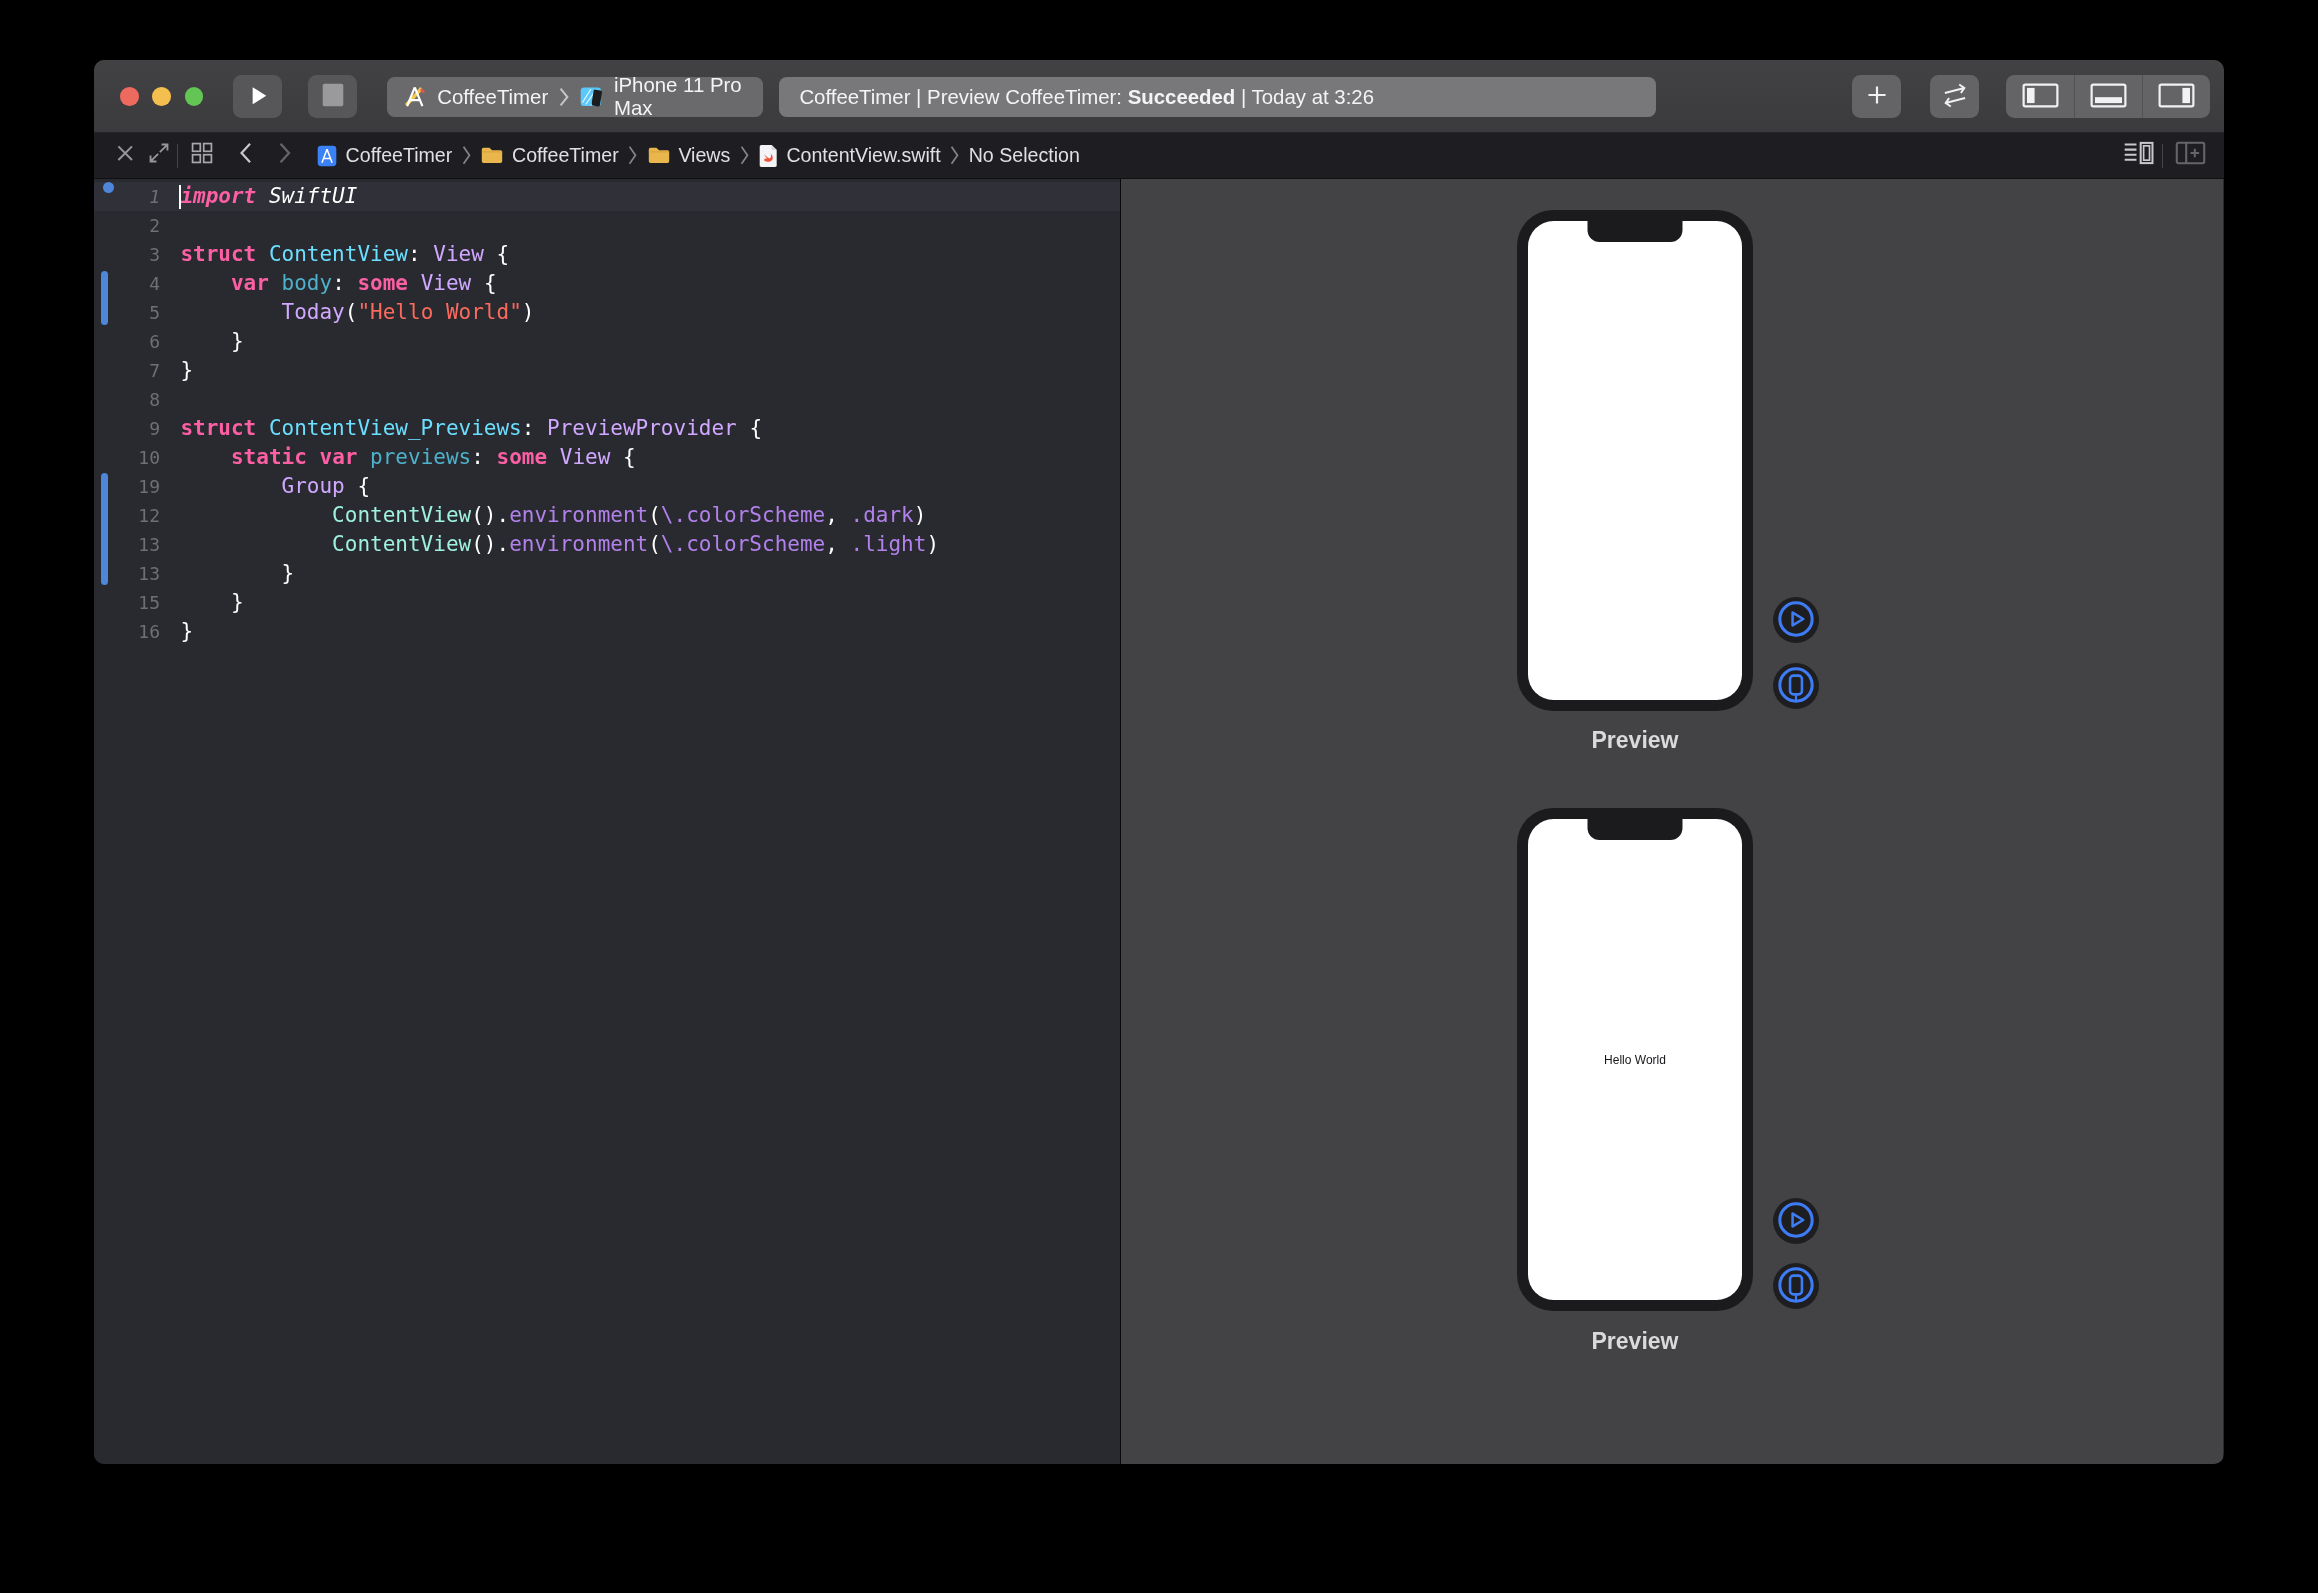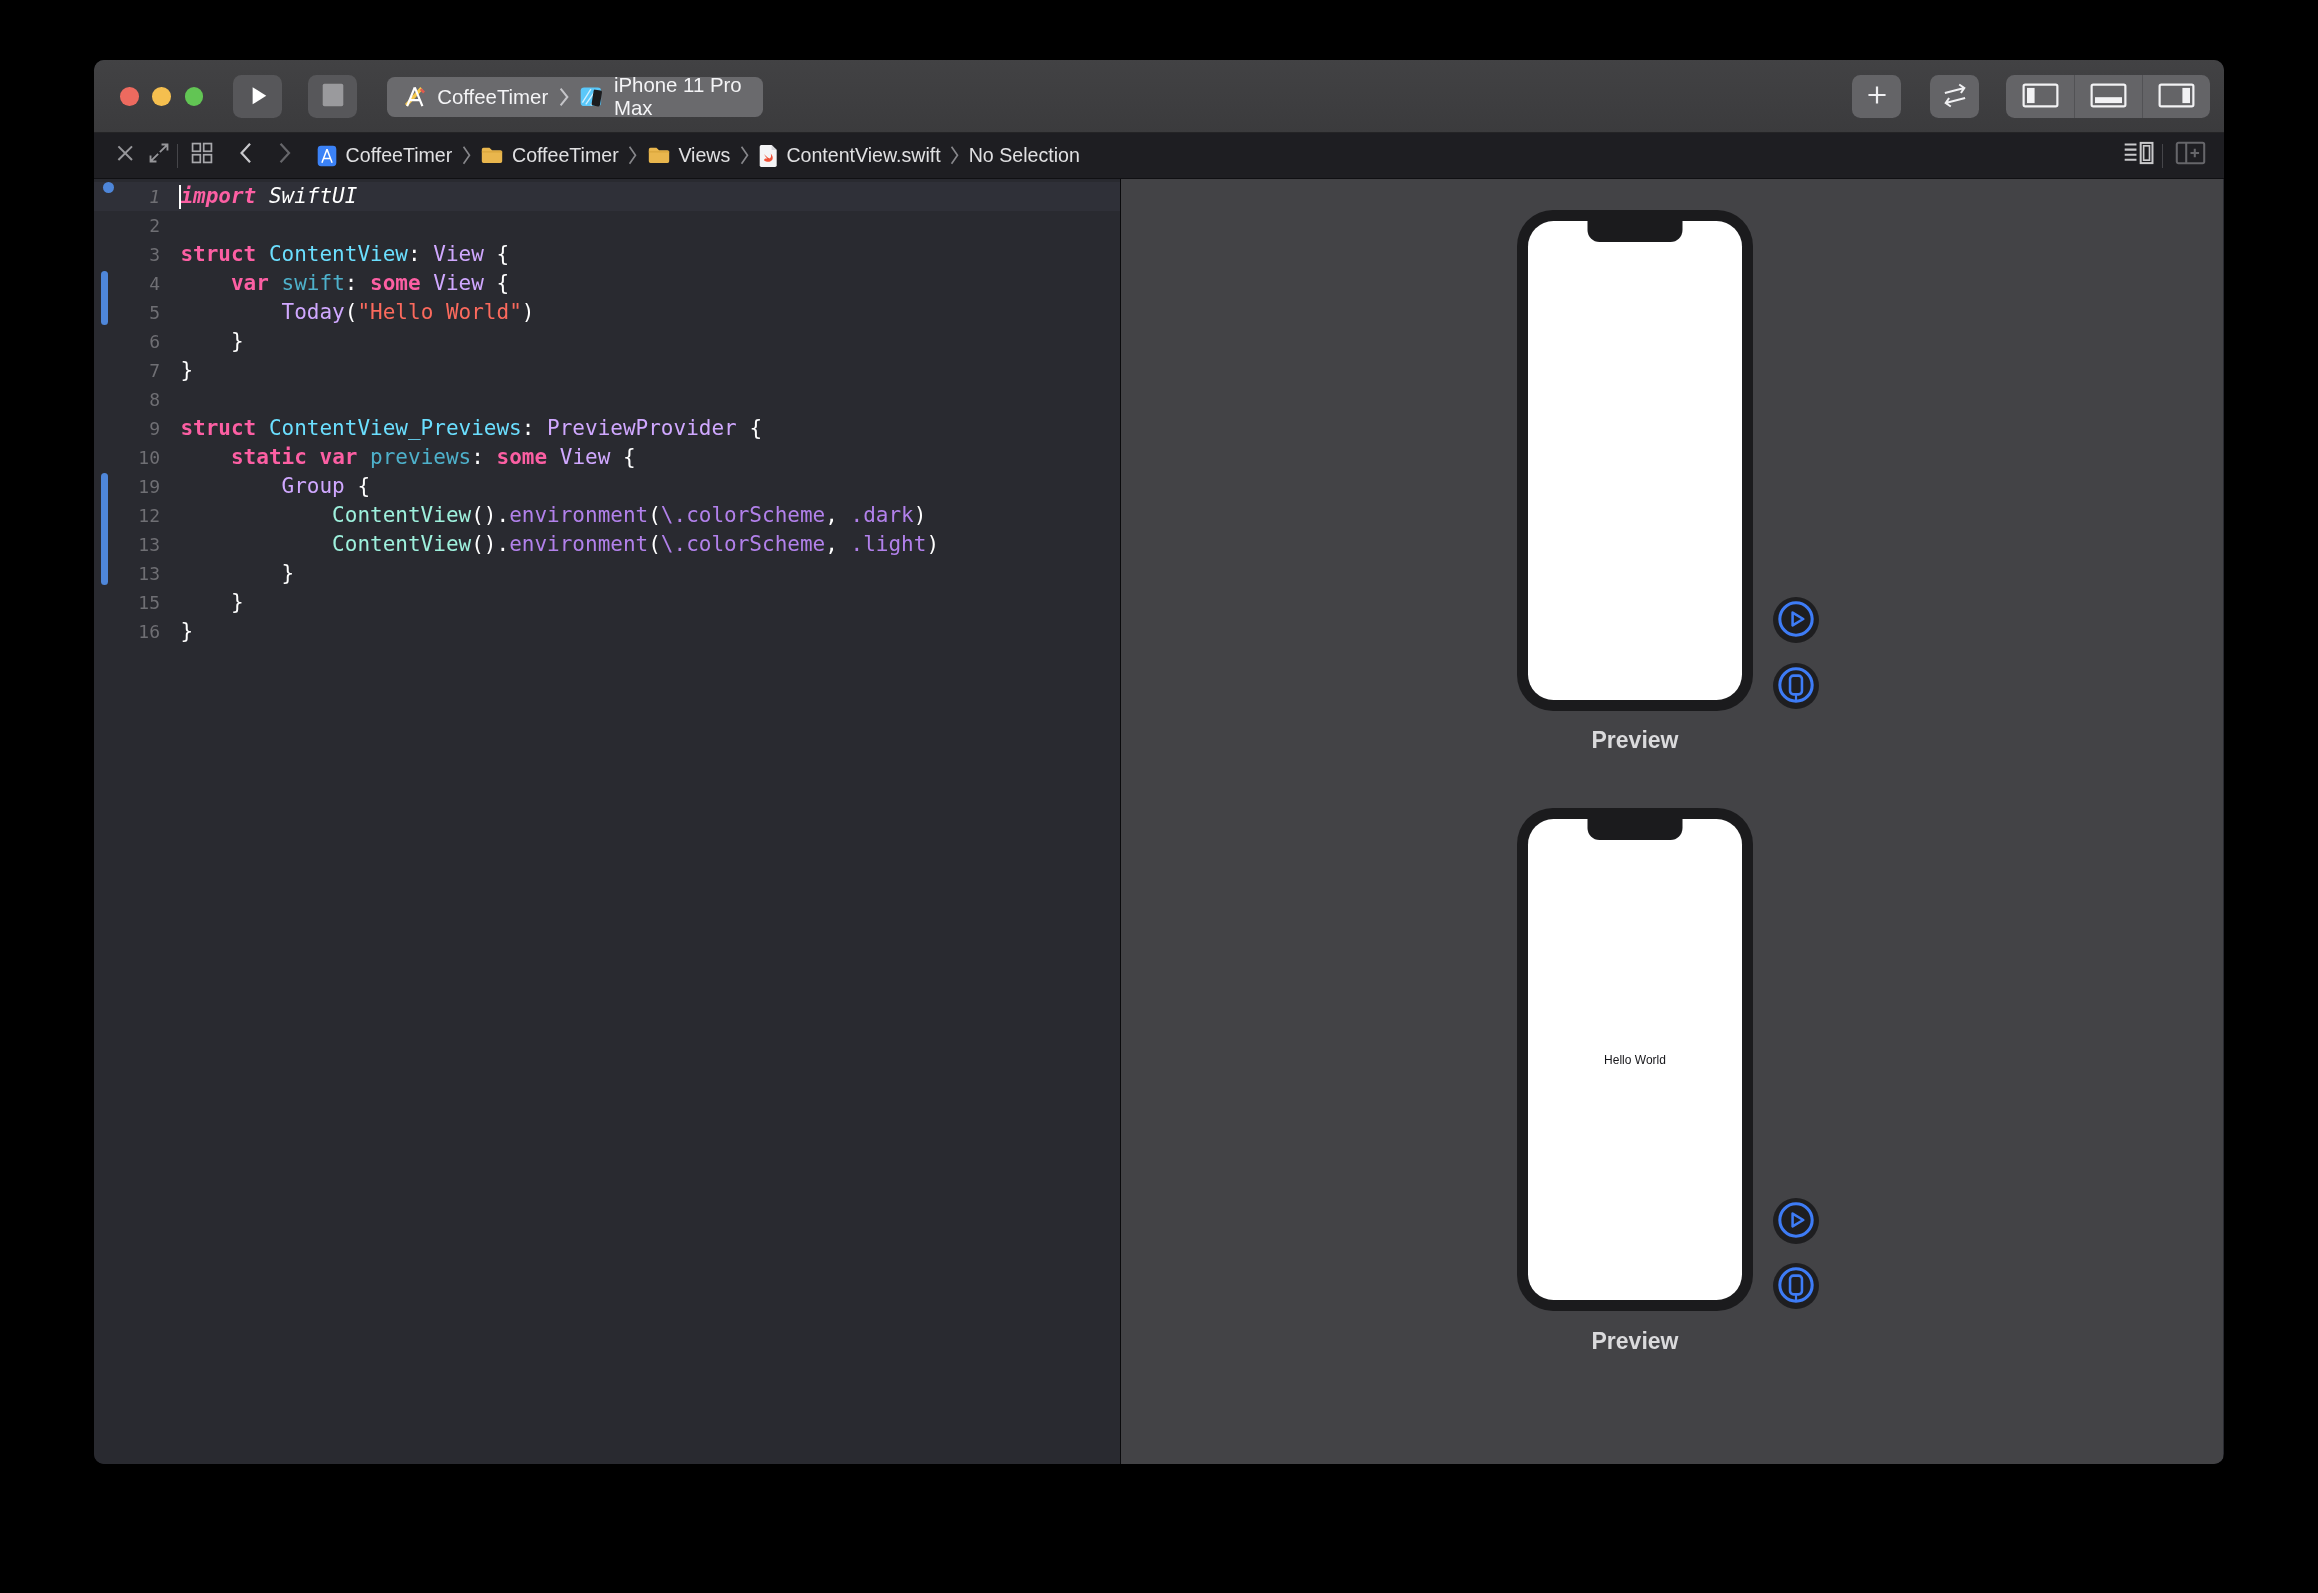--- a/index.html
+++ b/index.html
@@ -118,20 +118,23 @@
       <span class="jb-ico">
         <svg width="25.5" height="25.5" viewBox="0 0 30 30">
           <rect x="2" y="4" width="24" height="22" rx="4" fill="#5AC8FA"></rect>
           <path d="M4 22 L14 6 M8 24 L20 7 M14 25 L24 10" stroke="#CFEFFF" stroke-width="1.6"></path>
           <rect x="16" y="7" width="10" height="19" rx="2" fill="#1C1C1E" transform="rotate(9 21 16)"></rect>
         </svg>
       </span>
       <span>iPhone 11 Pro Max</span>
     </div>
 
+    <div class="capsule status">
+      <span><span>CoffeeTimer | Preview CoffeeTimer: </span><b>Succeeded</b><span> | Today at 3:26</span></span>
+    </div>
 
     <button class="tb-btn" style="left:1758px;width:49px;background:#646467;">
       <span>
         <svg width="24" height="24" viewBox="0 0 28 28">
             <path d="M14 4 V24 M4 14 H24" stroke="#F0F0F2" stroke-width="2.6"></path>
           </svg>
       </span>
     </button>
     <button class="tb-btn" style="left:1836px;width:49px;background:#646467;">
       <span>
@@ -307,21 +310,21 @@
       </span>
     </div>
     <div style="width:6.8px;"></div>
   </div>
 
   <div class="editor">
     <div id="code-lines">
         <div class="code-line current"><span class="lnum">1</span><span class="lcode"><span class="tok-kw">import</span><span class="tok-pln"> SwiftUI</span></span></div>
         <div class="code-line"><span class="lnum">2</span><span class="lcode"></span></div>
         <div class="code-line"><span class="lnum">3</span><span class="lcode"><span class="tok-kw">struct</span><span class="tok-pln"> </span><span class="tok-decl">ContentView</span><span class="tok-pln">: </span><span class="tok-typ">View</span><span class="tok-pln"> {</span></span></div>
-        <div class="code-line"><span class="lnum">4</span><span class="lcode"><span class="tok-pln">    </span><span class="tok-kw">var</span><span class="tok-pln"> </span><span class="tok-mem">swift</span><span class="tok-pln">: </span><span class="tok-kw">some</span><span class="tok-pln"> </span><span class="tok-typ">View</span><span class="tok-pln"> {</span></span></div>
+        <div class="code-line"><span class="lnum">4</span><span class="lcode"><span class="tok-pln">    </span><span class="tok-kw">var</span><span class="tok-pln"> </span><span class="tok-mem">body</span><span class="tok-pln">: </span><span class="tok-kw">some</span><span class="tok-pln"> </span><span class="tok-typ">View</span><span class="tok-pln"> {</span></span></div>
         <div class="code-line"><span class="lnum">5</span><span class="lcode"><span class="tok-pln">        </span><span class="tok-typ">Today</span><span class="tok-pln">(</span><span class="tok-str">"Hello World"</span><span class="tok-pln">)</span></span></div>
         <div class="code-line"><span class="lnum">6</span><span class="lcode"><span class="tok-pln">    }</span></span></div>
         <div class="code-line"><span class="lnum">7</span><span class="lcode"><span class="tok-pln">}</span></span></div>
         <div class="code-line"><span class="lnum">8</span><span class="lcode"></span></div>
         <div class="code-line"><span class="lnum">9</span><span class="lcode"><span class="tok-kw">struct</span><span class="tok-pln"> </span><span class="tok-decl">ContentView_Previews</span><span class="tok-pln">: </span><span class="tok-typ">PreviewProvider</span><span class="tok-pln"> {</span></span></div>
         <div class="code-line"><span class="lnum">10</span><span class="lcode"><span class="tok-pln">    </span><span class="tok-kw">static</span><span class="tok-pln"> </span><span class="tok-kw">var</span><span class="tok-pln"> </span><span class="tok-mem">previews</span><span class="tok-pln">: </span><span class="tok-kw">some</span><span class="tok-pln"> </span><span class="tok-typ">View</span><span class="tok-pln"> {</span></span></div>
         <div class="code-line"><span class="lnum">19</span><span class="lcode"><span class="tok-pln">        </span><span class="tok-typ">Group</span><span class="tok-pln"> {</span></span></div>
         <div class="code-line"><span class="lnum">12</span><span class="lcode"><span class="tok-pln">            </span><span class="tok-use">ContentView</span><span class="tok-pln">().</span><span class="tok-call">environment</span><span class="tok-pln">(</span><span class="tok-call">\.colorScheme</span><span class="tok-pln">, </span><span class="tok-call">.dark</span><span class="tok-pln">)</span></span></div>
         <div class="code-line"><span class="lnum">13</span><span class="lcode"><span class="tok-pln">            </span><span class="tok-use">ContentView</span><span class="tok-pln">().</span><span class="tok-call">environment</span><span class="tok-pln">(</span><span class="tok-call">\.colorScheme</span><span class="tok-pln">, </span><span class="tok-call">.light</span><span class="tok-pln">)</span></span></div>
         <div class="code-line"><span class="lnum">13</span><span class="lcode"><span class="tok-pln">        }</span></span></div>

